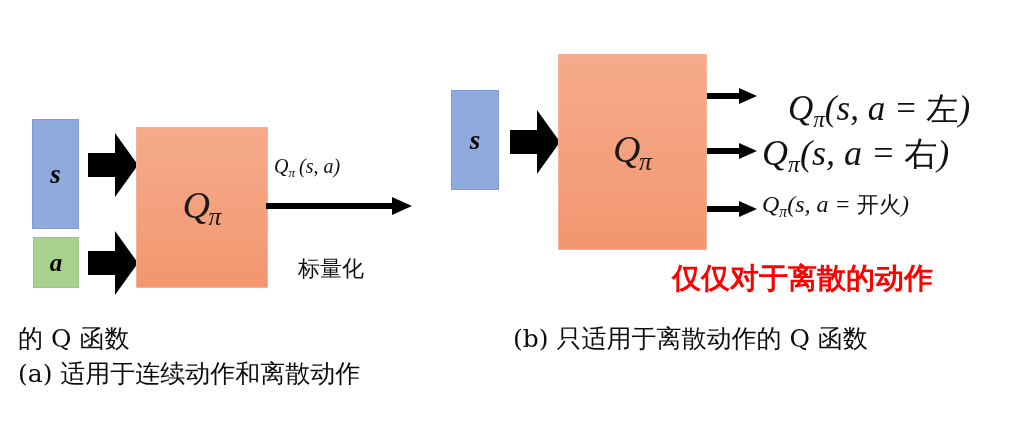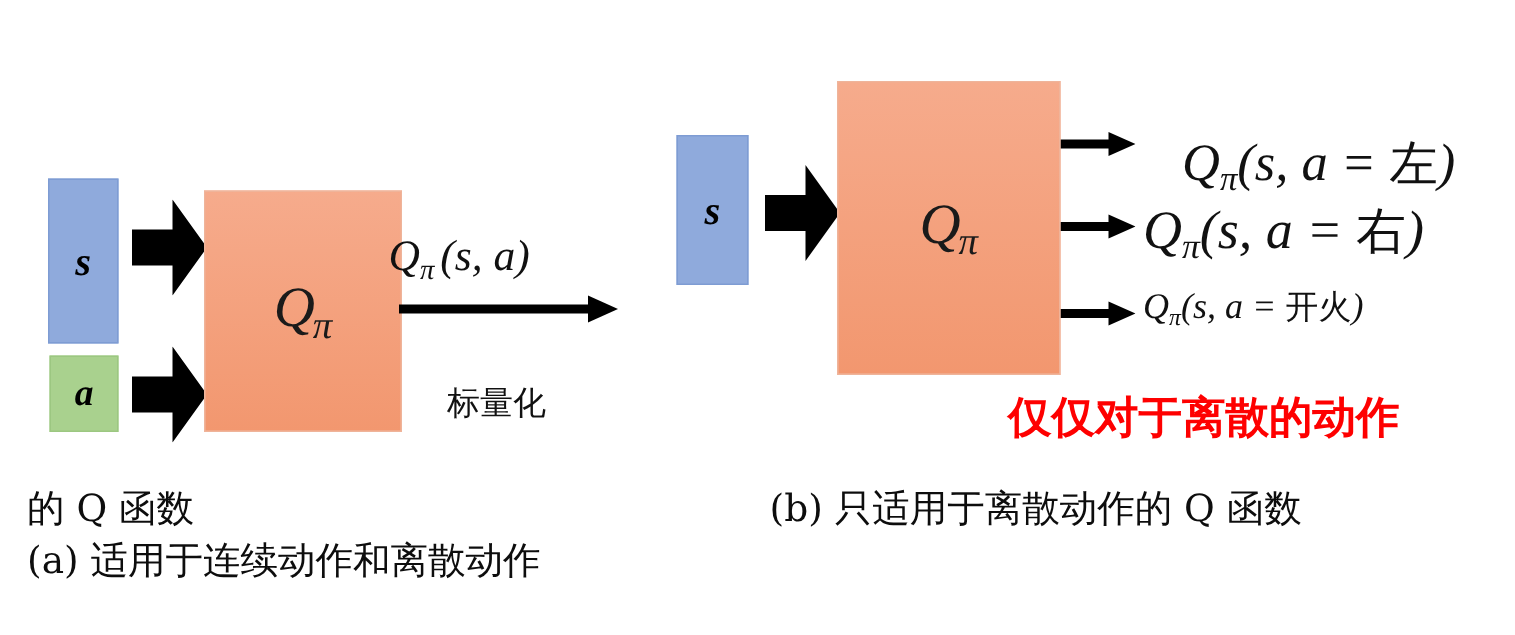--- a/index.html
+++ b/index.html
@@ -138,21 +138,21 @@
   <div class="block-arrow" style="left:88px; top:231px;">
     <svg width="50" height="64" viewBox="0 0 50 64">
       <polygon points="0,20 27,20 27,0 50,32 27,64 27,44 0,44" fill="#000000"></polygon>
     </svg>
   </div>
 
   <div class="box box-q" style="left:136px; top:127px; width:132px; height:161px;">
     <span class="qlabel" style="font-size:38px;"><span>Q</span><span class="sub">π</span></span>
   </div>
 
-  <div class="math" style="left:259px; top:155px; font-size:29px;">
+  <div class="math" style="left:274px; top:155px; font-size:20px;">
     <span class="it">Q</span><span class="sub">π</span><span class="it" style="margin-left:4px;">(s, a)</span>
   </div>
 
   <div class="line-arrow" style="left:266px; top:196px;">
     <svg width="146" height="20" viewBox="0 0 146 20">
       <line x1="0" y1="10" x2="130" y2="10" stroke="#000000" stroke-width="6"></line>
       <polygon points="146,10 126,1 126,19" fill="#000000"></polygon>
     </svg>
   </div>
 

